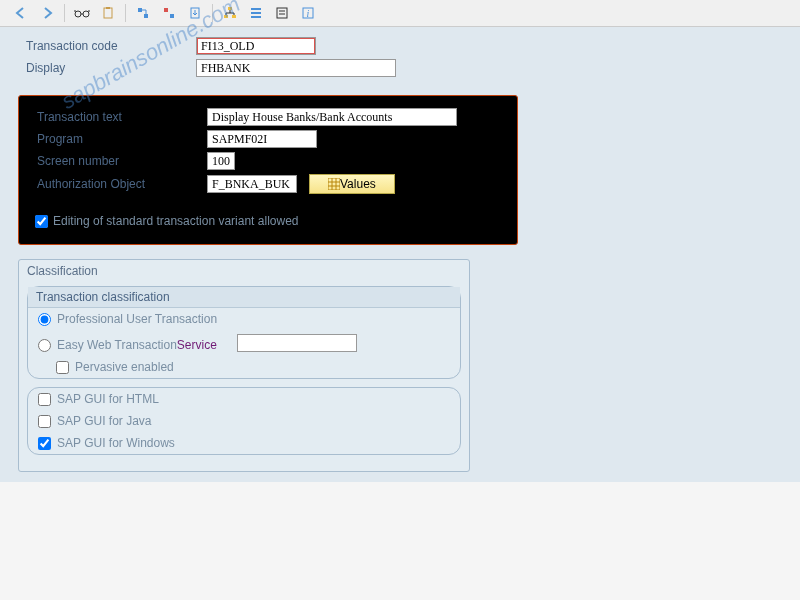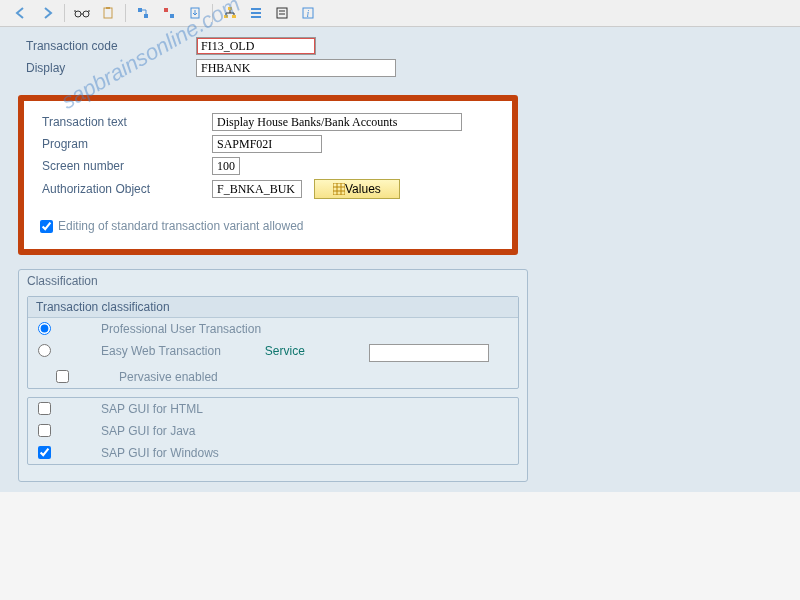--- a/index.html
+++ b/index.html
@@ -58,22 +58,22 @@
       font-size: 12px;
       background: #fff;
       border: 1px solid #999;
       padding: 2px 4px;
       height: 18px;
     }
     .field-input.highlight {
       box-shadow: 0 0 0 1px #d9534f inset;
     }
     .detail-panel {
-      background: #ffffff;
-      border: 6px solid #c2410c;
+      background: #000000;
+      border: 1px solid #c2410c;
       border-radius: 3px;
       padding: 12px 10px 16px 10px;
       margin-top: 18px;
     }
     .detail-panel .field-label {
       width: 170px;
     }
     .values-btn {
       margin-left: 12px;
       background: linear-gradient(#fff7c0, #f7e38a);
@@ -101,39 +101,38 @@
       margin-top: 14px;
       background: #e3ecf2;
       padding-bottom: 8px;
     }
     .group-title {
       color: #5b7089;
       padding: 4px 8px;
     }
     .inner-group {
       border: 1px solid #a8bdcf;
-      border-radius: 2px;
+      border-radius: 12px;
       margin: 4px 8px 8px 8px;
       background: #e3ecf2;
     }
     .inner-title {
       background: #d7e3ec;
       color: #4b6584;
       padding: 3px 8px;
       border-bottom: 1px solid #b8cad8;
     }
     .radio-row, .check-row {
       display: flex;
-      align-items: flex-start;
+      align-items: flex-end;
       padding: 4px 10px;
       color: #7a8fa3;
-      gap: 44px;
     }
     .radio-row input, .check-row input { margin-right: 6px; }
-    .svc-label { color: #0f766e; }
+    .svc-label { color: #701a75; }
     .svc-input { margin-left: 20px; }
     .watermark {
       position: absolute;
       top: 40px;
       left: 50px;
       font-size: 22px;
       color: rgba(70,130,200,0.45);
       transform: rotate(-30deg);
       pointer-events: none;
       font-style: italic;
@@ -252,21 +251,21 @@
             </svg>
           <span>Values</span>
         </button>
       </div>
       <div class="checkbox-row">
         <input type="checkbox" checked="" style="">
         <span>Editing of standard transaction variant allowed</span>
       </div>
     </div>
 
-    <div class="group" style="width:510px;">
+    <div class="group" style="width:452px;">
       <div class="group-title">Classification</div>
 
       <div class="inner-group">
         <div class="inner-title">Transaction classification</div>
         <div class="radio-row">
           <input type="radio" name="tc" checked="" style="">
           <span>Professional User Transaction</span>
         </div>
         <div class="radio-row">
           <input type="radio" name="tc" style="">

